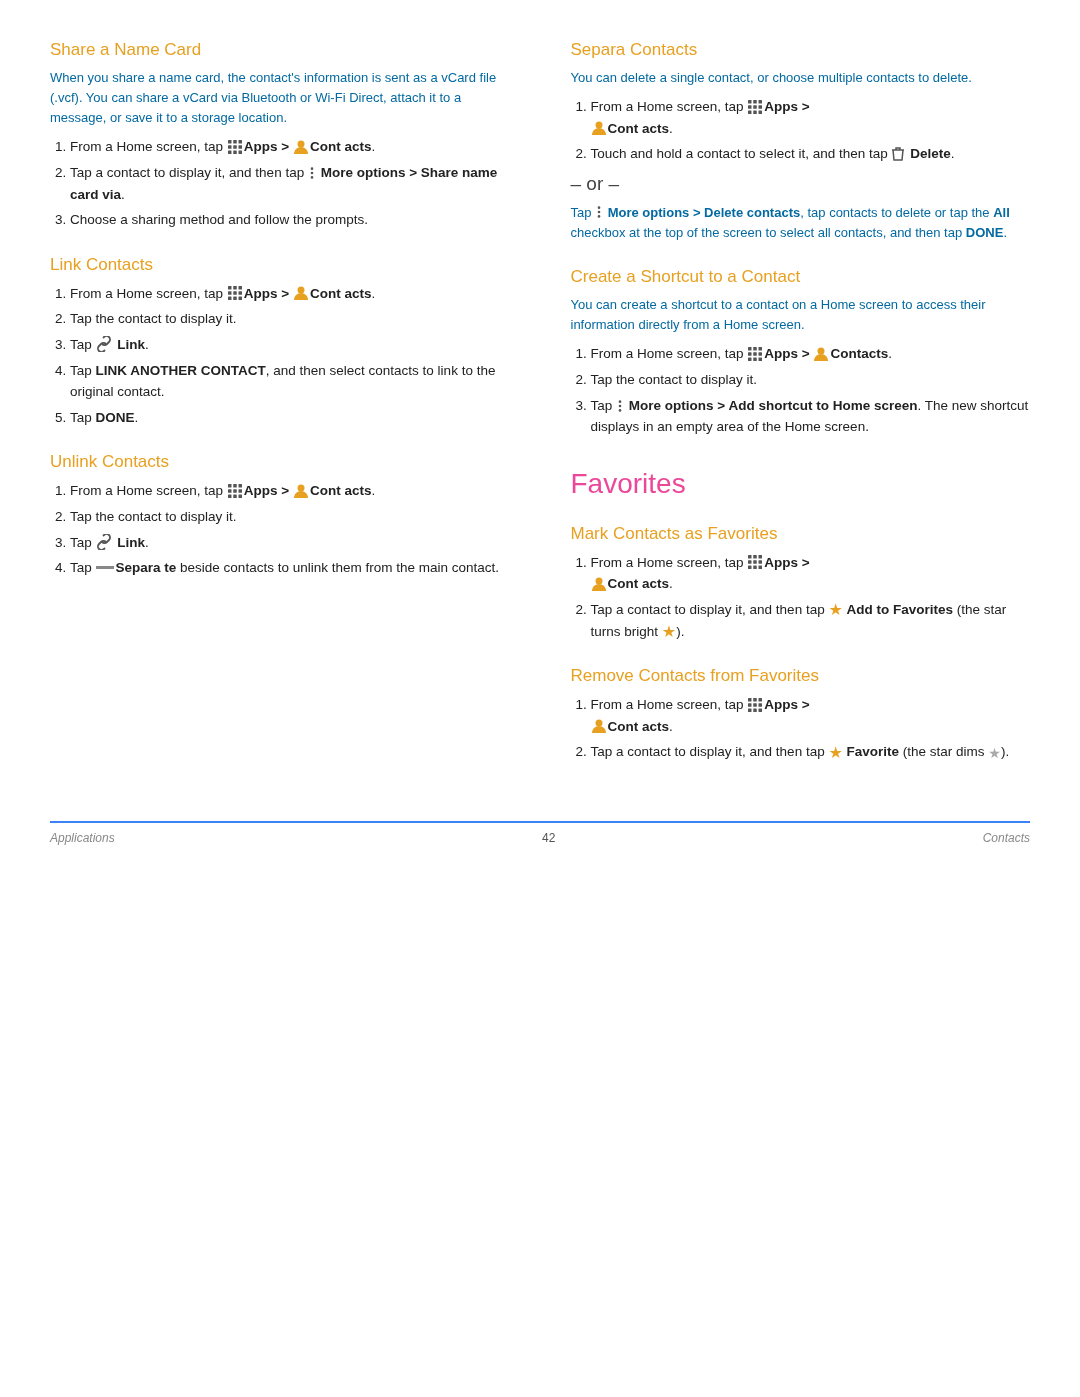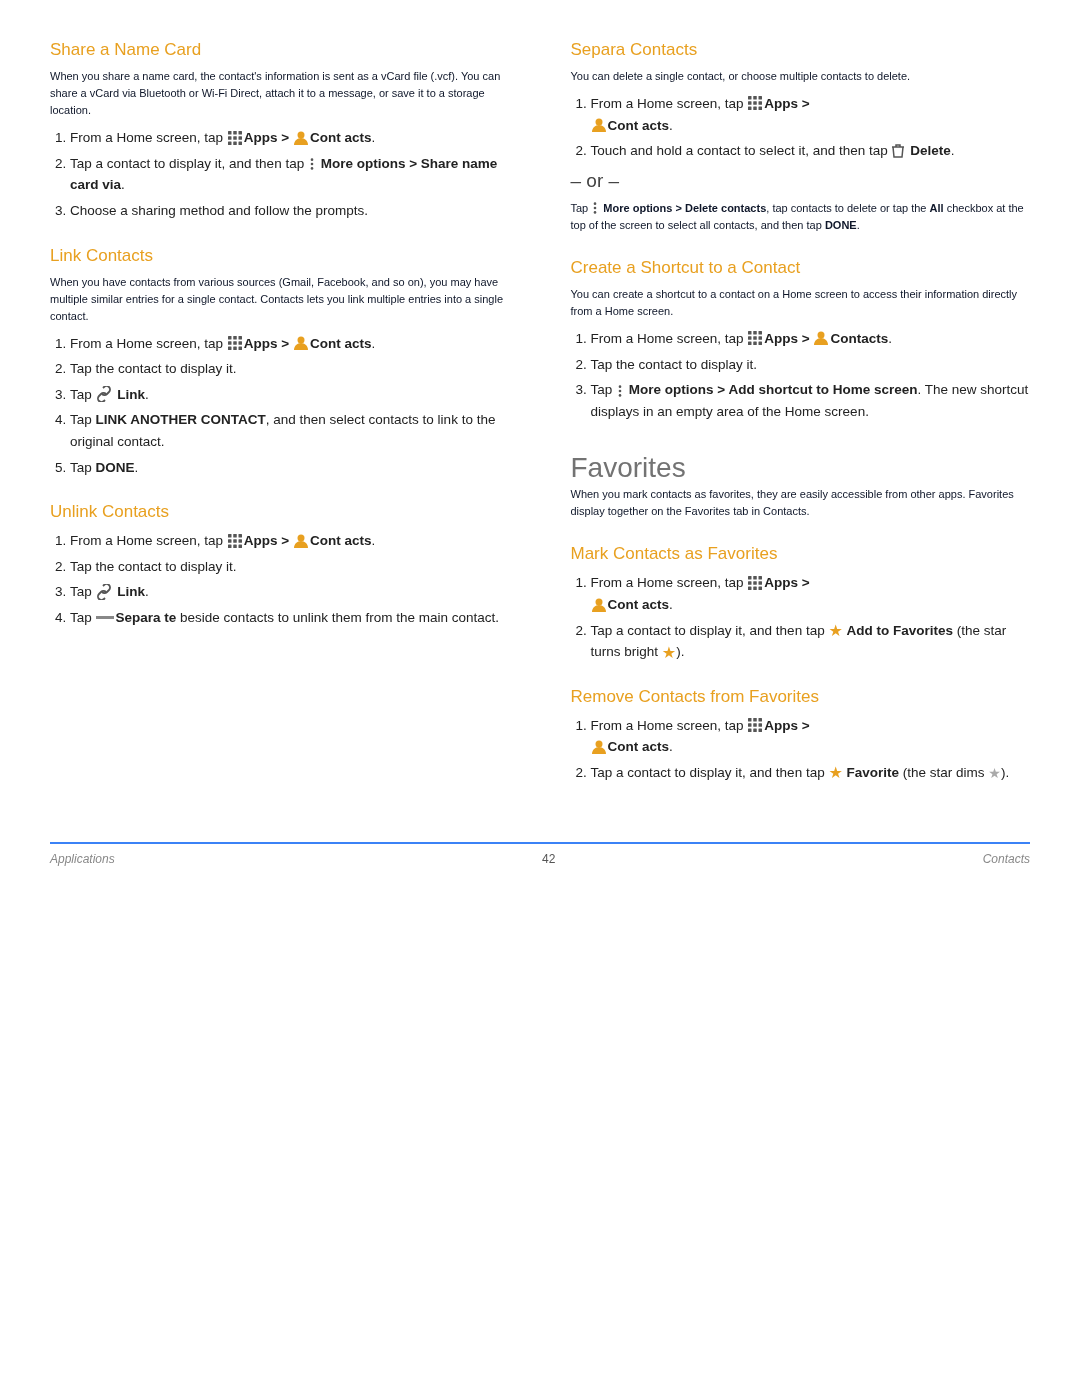--- a/index.html
+++ b/index.html
@@ -22,31 +22,31 @@
     }
     .section-title {
       color: #e8a020;
       font-size: 17px;
       font-weight: normal;
       margin-bottom: 8px;
       margin-top: 24px;
     }
     .section-title.first { margin-top: 0; }
     .large-title {
-      color: #737373;
+      color: #ec4899;
       font-size: 28px;
       font-weight: normal;
-      margin-bottom: 2px;
+      margin-bottom: 12px;
       margin-top: 30px;
     }
     p {
-      font-size: 11px;
+      font-size: 13px;
       line-height: 1.55;
       margin-bottom: 8px;
-      color: #0f172a;
+      color: #0369a1;
     }
     ol {
       margin-left: 20px;
       margin-top: 6px;
       margin-bottom: 8px;
     }
     ol li {
       font-size: 13.5px;
       line-height: 1.6;
       color: #222;
@@ -205,21 +205,20 @@
                 <circle cx="4" cy="13" r="1.5"></circle>
               </svg>
           </span> <span class="bold">More options &gt; Share name card via</span>.
         </li>
         <li>Choose a sharing method and follow the prompts.</li>
       </ol>
     </div>
 
     <div>
       <div class="section-title">Link Contacts</div>
-      <p>When you have contacts from various sources (Gmail, Facebook, and so on), you may have multiple similar entries for a single contact. Contacts lets you link multiple entries into a single contact.</p>
       <ol>
         <li>
           From a Home screen, tap
           <span class="apps-icon">
             <svg viewBox="0 0 16 16" fill="#555">
                 <rect x="1" y="1" width="3.5" height="3.5" rx="0.5"></rect>
                 <rect x="6.25" y="1" width="3.5" height="3.5" rx="0.5"></rect>
                 <rect x="11.5" y="1" width="3.5" height="3.5" rx="0.5"></rect>
                 <rect x="1" y="6.25" width="3.5" height="3.5" rx="0.5"></rect>
                 <rect x="6.25" y="6.25" width="3.5" height="3.5" rx="0.5"></rect>
@@ -378,21 +377,20 @@
                 <circle cx="4" cy="8" r="1.5"></circle>
                 <circle cx="4" cy="13" r="1.5"></circle>
               </svg>
           </span> <span class="bold">More options &gt; Add shortcut to Home screen</span>. The new shortcut displays in an empty area of the Home screen.
         </li>
       </ol>
     </div>
 
     <div>
       <div class="large-title">Favorites</div>
-      <p>When you mark contacts as favorites, they are easily accessible from other apps. Favorites display together on the Favorites tab in Contacts.</p>
 
       <div>
         <div class="section-title">Mark Contacts as Favorites</div>
         <ol>
           <li>
             From a Home screen, tap
             <span class="apps-icon">
               <svg viewBox="0 0 16 16" fill="#555">
                   <rect x="1" y="1" width="3.5" height="3.5" rx="0.5"></rect>
                   <rect x="6.25" y="1" width="3.5" height="3.5" rx="0.5"></rect>

